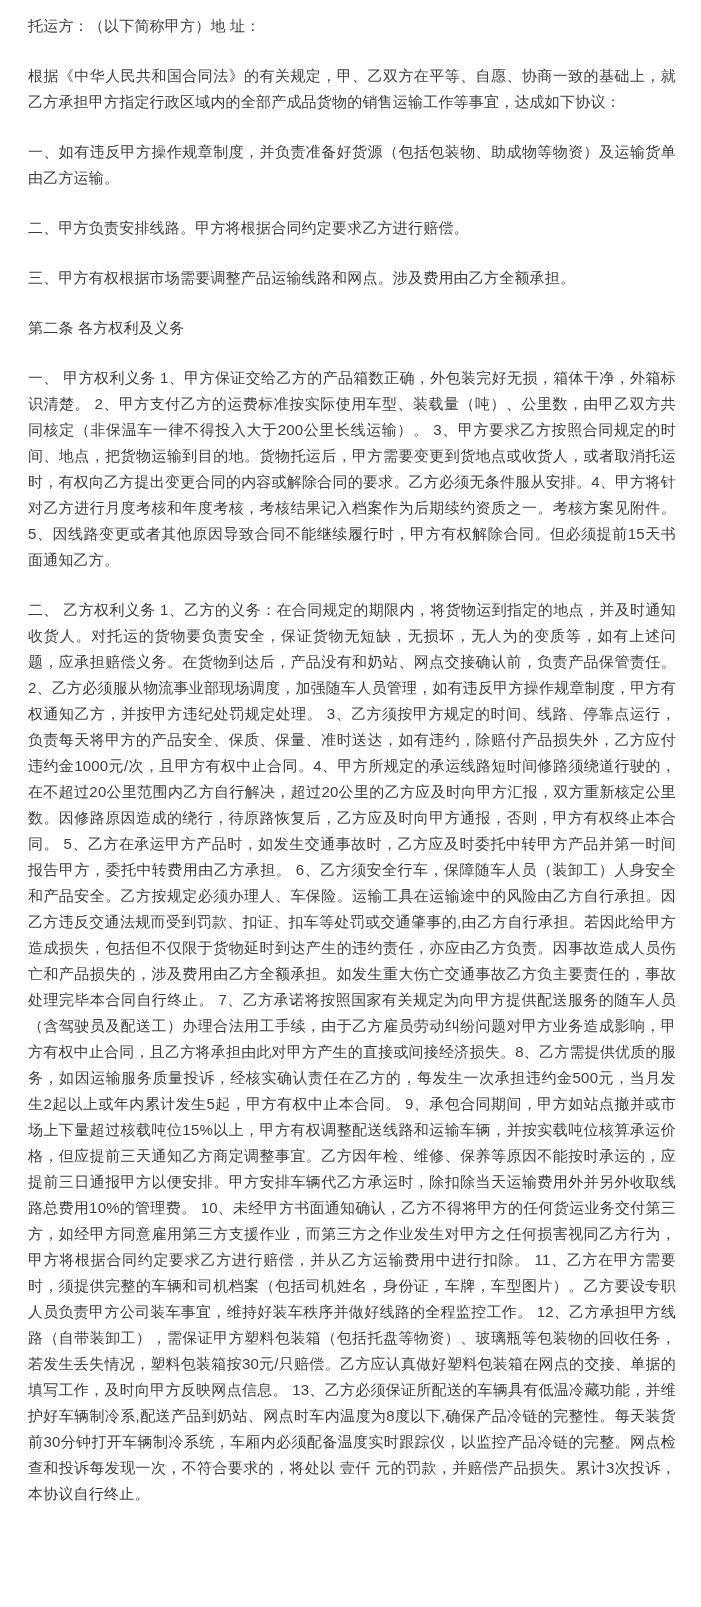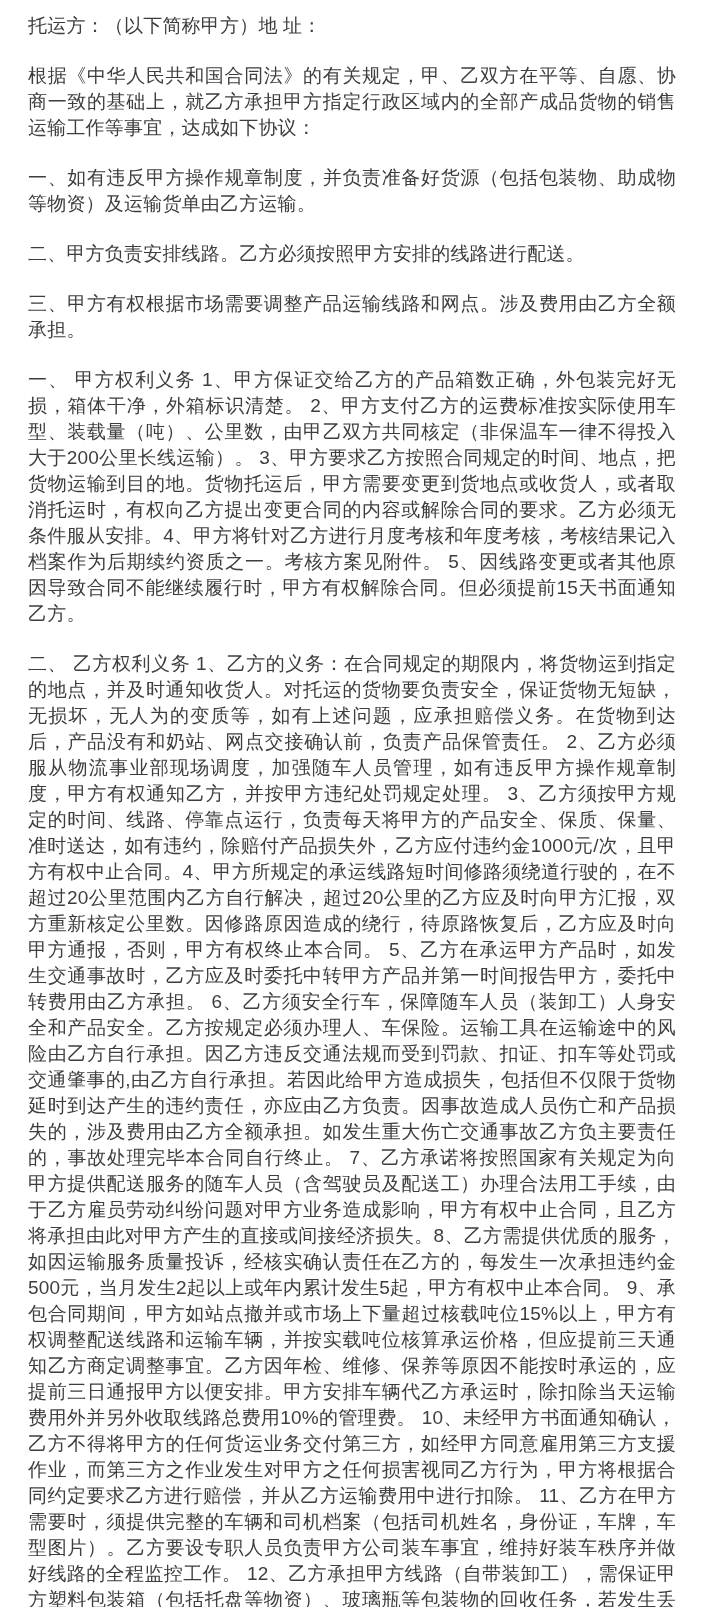--- a/index.html
+++ b/index.html
@@ -14,36 +14,37 @@
   .page {
     box-sizing: border-box;
     width: 701px;
     min-height: 1607px;
     background: #ffffff;
     padding: 13px 25px 40px 28px;
     color: #3d3d3d;
   }
   .doc-line, .doc-para {
     margin: 0;
-    font-size: 19px;
+    font-size: 15px;
     line-height: 26px;
     letter-spacing: 0.2px;
     white-space: pre-wrap;
     text-align: justify;
     color: #3d3d3d;
   }
   .doc-para {
     margin-top: 24px;
   }
 </style>
 </head>
 <body>
 
 <div class="page">
   <p class="doc-line">托运方：（以下简称甲方）地 址：</p>
 
   <p class="doc-para">根据《中华人民共和国合同法》的有关规定，甲、乙双方在平等、自愿、协商一致的基础上，就乙方承担甲方指定行政区域内的全部产成品货物的销售运输工作等事宜，达成如下协议：</p>
   <p class="doc-para">一、如有违反甲方操作规章制度，并负责准备好货源（包括包装物、助成物等物资）及运输货单由乙方运输。</p>
-  <p class="doc-para">二、甲方负责安排线路。乙方必须按照甲方安排的线路进行配送。</p>
+  <p class="doc-para">二、甲方负责安排线路。甲方将根据合同约定要求乙方进行赔偿。</p>
   <p class="doc-para">三、甲方有权根据市场需要调整产品运输线路和网点。涉及费用由乙方全额承担。</p>
+  <p class="doc-para">第二条 各方权利及义务</p>
   <p class="doc-para">一、 甲方权利义务 1、甲方保证交给乙方的产品箱数正确，外包装完好无损，箱体干净，外箱标识清楚。 2、甲方支付乙方的运费标准按实际使用车型、装载量（吨）、公里数，由甲乙双方共同核定（非保温车一律不得投入大于200公里长线运输）。 3、甲方要求乙方按照合同规定的时间、地点，把货物运输到目的地。货物托运后，甲方需要变更到货地点或收货人，或者取消托运时，有权向乙方提出变更合同的内容或解除合同的要求。乙方必须无条件服从安排。4、甲方将针对乙方进行月度考核和年度考核，考核结果记入档案作为后期续约资质之一。考核方案见附件。 5、因线路变更或者其他原因导致合同不能继续履行时，甲方有权解除合同。但必须提前15天书面通知乙方。</p>
   <p class="doc-para">二、 乙方权利义务 1、乙方的义务：在合同规定的期限内，将货物运到指定的地点，并及时通知收货人。对托运的货物要负责安全，保证货物无短缺，无损坏，无人为的变质等，如有上述问题，应承担赔偿义务。在货物到达后，产品没有和奶站、网点交接确认前，负责产品保管责任。 2、乙方必须服从物流事业部现场调度，加强随车人员管理，如有违反甲方操作规章制度，甲方有权通知乙方，并按甲方违纪处罚规定处理。 3、乙方须按甲方规定的时间、线路、停靠点运行，负责每天将甲方的产品安全、保质、保量、准时送达，如有违约，除赔付产品损失外，乙方应付违约金1000元/次，且甲方有权中止合同。4、甲方所规定的承运线路短时间修路须绕道行驶的，在不超过20公里范围内乙方自行解决，超过20公里的乙方应及时向甲方汇报，双方重新核定公里数。因修路原因造成的绕行，待原路恢复后，乙方应及时向甲方通报，否则，甲方有权终止本合同。 5、乙方在承运甲方产品时，如发生交通事故时，乙方应及时委托中转甲方产品并第一时间报告甲方，委托中转费用由乙方承担。 6、乙方须安全行车，保障随车人员（装卸工）人身安全和产品安全。乙方按规定必须办理人、车保险。运输工具在运输途中的风险由乙方自行承担。因乙方违反交通法规而受到罚款、扣证、扣车等处罚或交通肇事的,由乙方自行承担。若因此给甲方造成损失，包括但不仅限于货物延时到达产生的违约责任，亦应由乙方负责。因事故造成人员伤亡和产品损失的，涉及费用由乙方全额承担。如发生重大伤亡交通事故乙方负主要责任的，事故处理完毕本合同自行终止。 7、乙方承诺将按照国家有关规定为向甲方提供配送服务的随车人员（含驾驶员及配送工）办理合法用工手续，由于乙方雇员劳动纠纷问题对甲方业务造成影响，甲方有权中止合同，且乙方将承担由此对甲方产生的直接或间接经济损失。8、乙方需提供优质的服务，如因运输服务质量投诉，经核实确认责任在乙方的，每发生一次承担违约金500元，当月发生2起以上或年内累计发生5起，甲方有权中止本合同。 9、承包合同期间，甲方如站点撤并或市场上下量超过核载吨位15%以上，甲方有权调整配送线路和运输车辆，并按实载吨位核算承运价格，但应提前三天通知乙方商定调整事宜。乙方因年检、维修、保养等原因不能按时承运的，应提前三日通报甲方以便安排。甲方安排车辆代乙方承运时，除扣除当天运输费用外并另外收取线路总费用10%的管理费。 10、未经甲方书面通知确认，乙方不得将甲方的任何货运业务交付第三方，如经甲方同意雇用第三方支援作业，而第三方之作业发生对甲方之任何损害视同乙方行为，甲方将根据合同约定要求乙方进行赔偿，并从乙方运输费用中进行扣除。 11、乙方在甲方需要时，须提供完整的车辆和司机档案（包括司机姓名，身份证，车牌，车型图片）。乙方要设专职人员负责甲方公司装车事宜，维持好装车秩序并做好线路的全程监控工作。 12、乙方承担甲方线路（自带装卸工），需保证甲方塑料包装箱（包括托盘等物资）、玻璃瓶等包装物的回收任务，若发生丢失情况，塑料包装箱按30元/只赔偿。乙方应认真做好塑料包装箱在网点的交接、单据的填写工作，及时向甲方反映网点信息。 13、乙方必须保证所配送的车辆具有低温冷藏功能，并维护好车辆制冷系,配送产品到奶站、网点时车内温度为8度以下,确保产品冷链的完整性。每天装货前30分钟打开车辆制冷系统，车厢内必须配备温度实时跟踪仪，以监控产品冷链的完整。网点检查和投诉每发现一次，不符合要求的，将处以 壹仟 元的罚款，并赔偿产品损失。累计3次投诉，本协议自行终止。</p>
 </div>
 
 </body></html>

